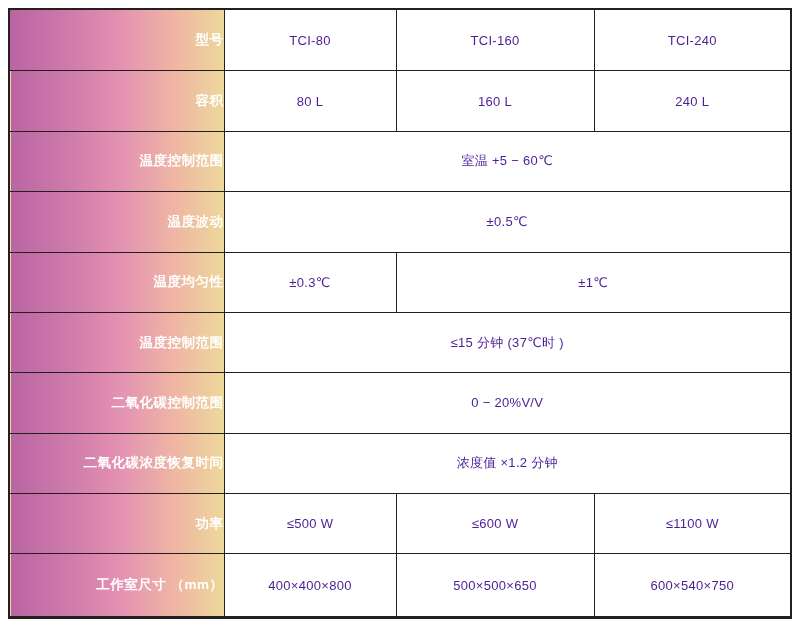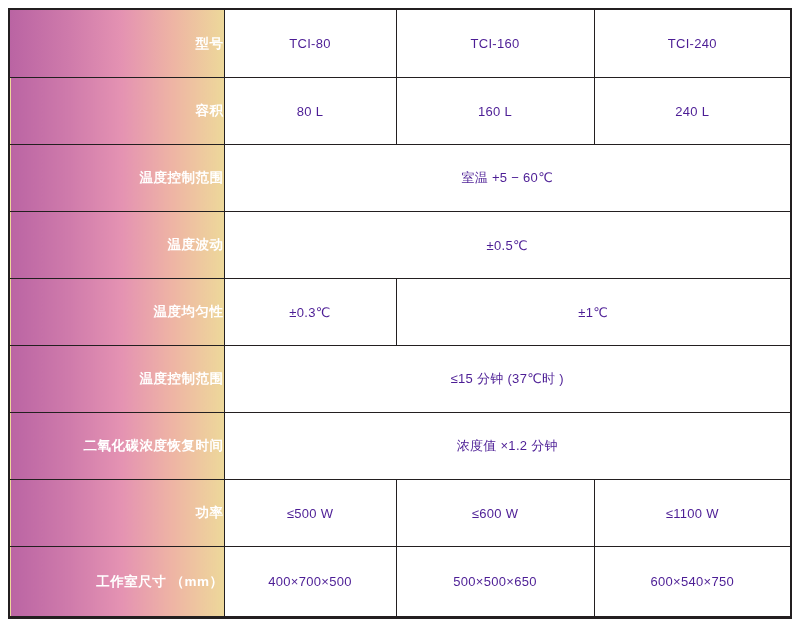--- a/index.html
+++ b/index.html
@@ -82,30 +82,34 @@
       <tr>
         <td class="label-cell">温度均匀性</td>
         <td class="value-cell">±0.3℃</td>
         <td class="value-cell" colspan="2">±1℃</td>
       </tr>
       <tr>
         <td class="label-cell">温度控制范围</td>
         <td class="value-cell" colspan="3">≤15 分钟 (37℃时 )</td>
       </tr>
       <tr>
+        <td class="label-cell">二氧化碳控制范围</td>
+        <td class="value-cell" colspan="3">0 − 20%V/V</td>
+      </tr>
+      <tr>
         <td class="label-cell">二氧化碳浓度恢复时间</td>
         <td class="value-cell" colspan="3">浓度值 ×1.2 分钟</td>
       </tr>
       <tr>
         <td class="label-cell">功率</td>
         <td class="value-cell">≤500 W</td>
         <td class="value-cell">≤600 W</td>
         <td class="value-cell">≤1100 W</td>
       </tr>
       <tr>
         <td class="label-cell">工作室尺寸 （mm）</td>
-        <td class="value-cell">400×700×500</td>
+        <td class="value-cell">400×400×800</td>
         <td class="value-cell">500×500×650</td>
         <td class="value-cell">600×540×750</td>
       </tr>
     </tbody>
   </table>
 </div>
 
 </body></html>

